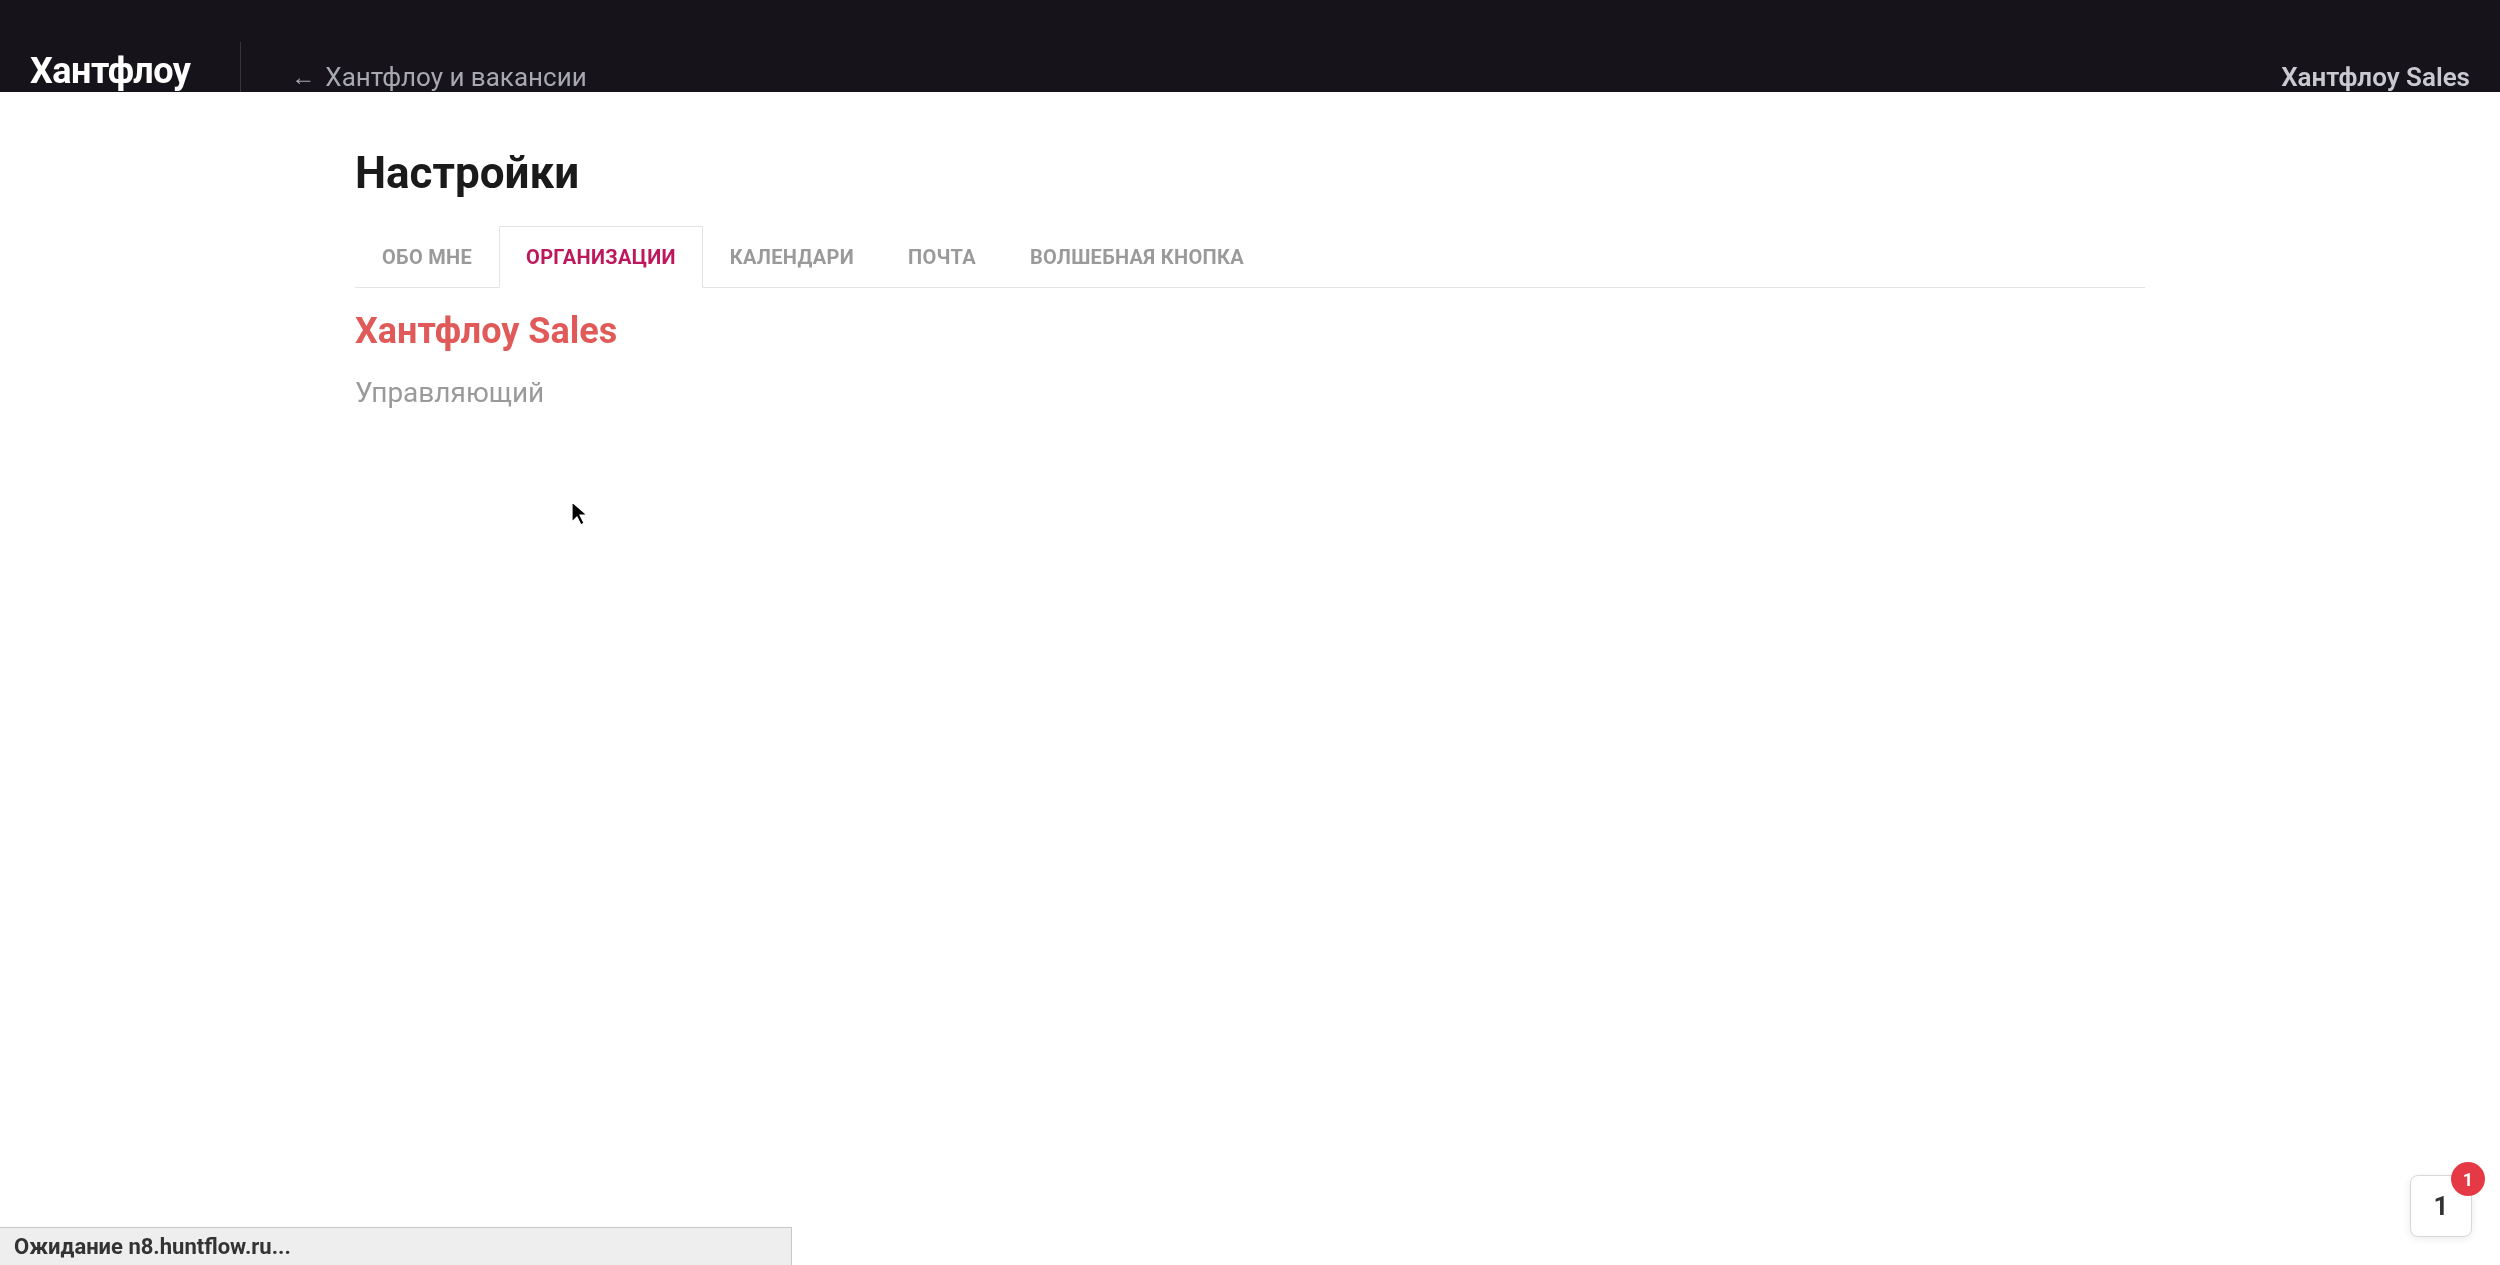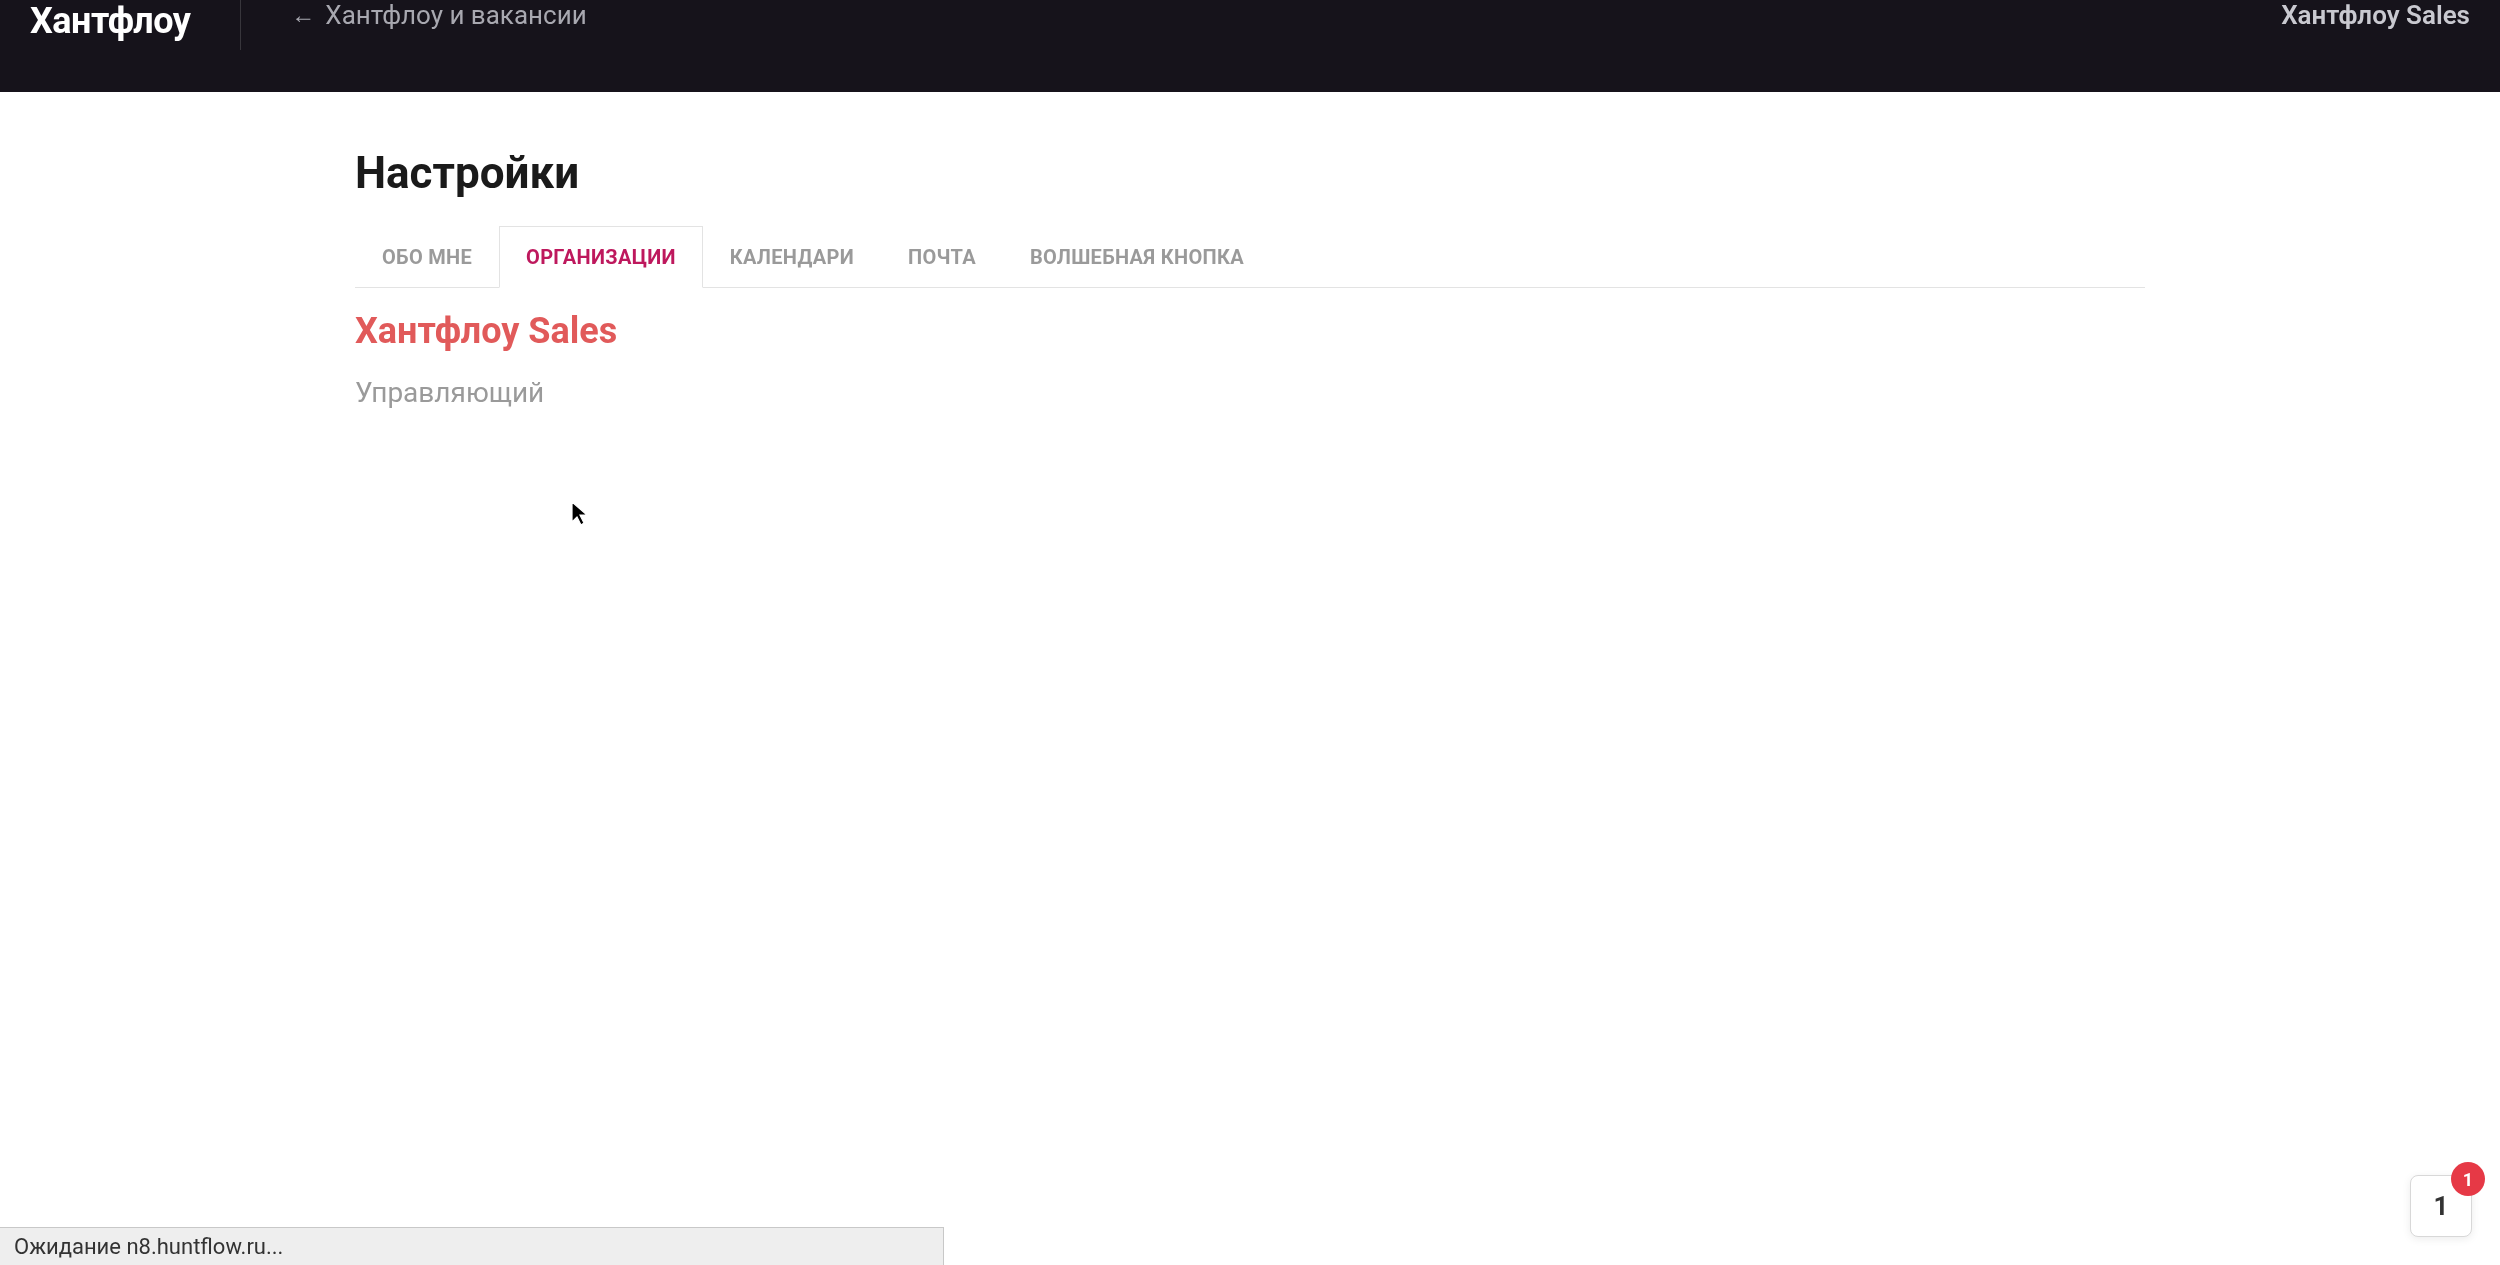--- a/index.html
+++ b/index.html
@@ -13,21 +13,21 @@
       color: #1a1a1a;
       width: 2500px;
       height: 1265px;
       position: relative;
       overflow: hidden;
     }
     .header {
       background: #16131b;
       height: 92px;
       display: flex;
-      align-items: flex-start;
+      align-items: flex-end;
       padding: 0 30px;
       position: relative;
     }
     .logo {
       color: #ffffff;
       font-size: 36px;
       font-weight: 700;
       letter-spacing: -0.5px;
       padding-right: 50px;
     }
@@ -114,21 +114,22 @@
       position: absolute;
       bottom: 0;
       left: 0;
       background: #eeeeee;
       border: 1px solid #c8c8c8;
       border-left: none;
       border-bottom: none;
       padding: 6px 14px;
       font-size: 22px;
       color: #333333;
-      width: 944px;
+      width: 792px;
+      font-weight: bold;
     }
     .chat-widget {
       position: absolute;
       bottom: 28px;
       right: 28px;
       width: 62px;
       height: 62px;
       background: #ffffff;
       border: 1px solid #d8d8d8;
       border-radius: 8px;

